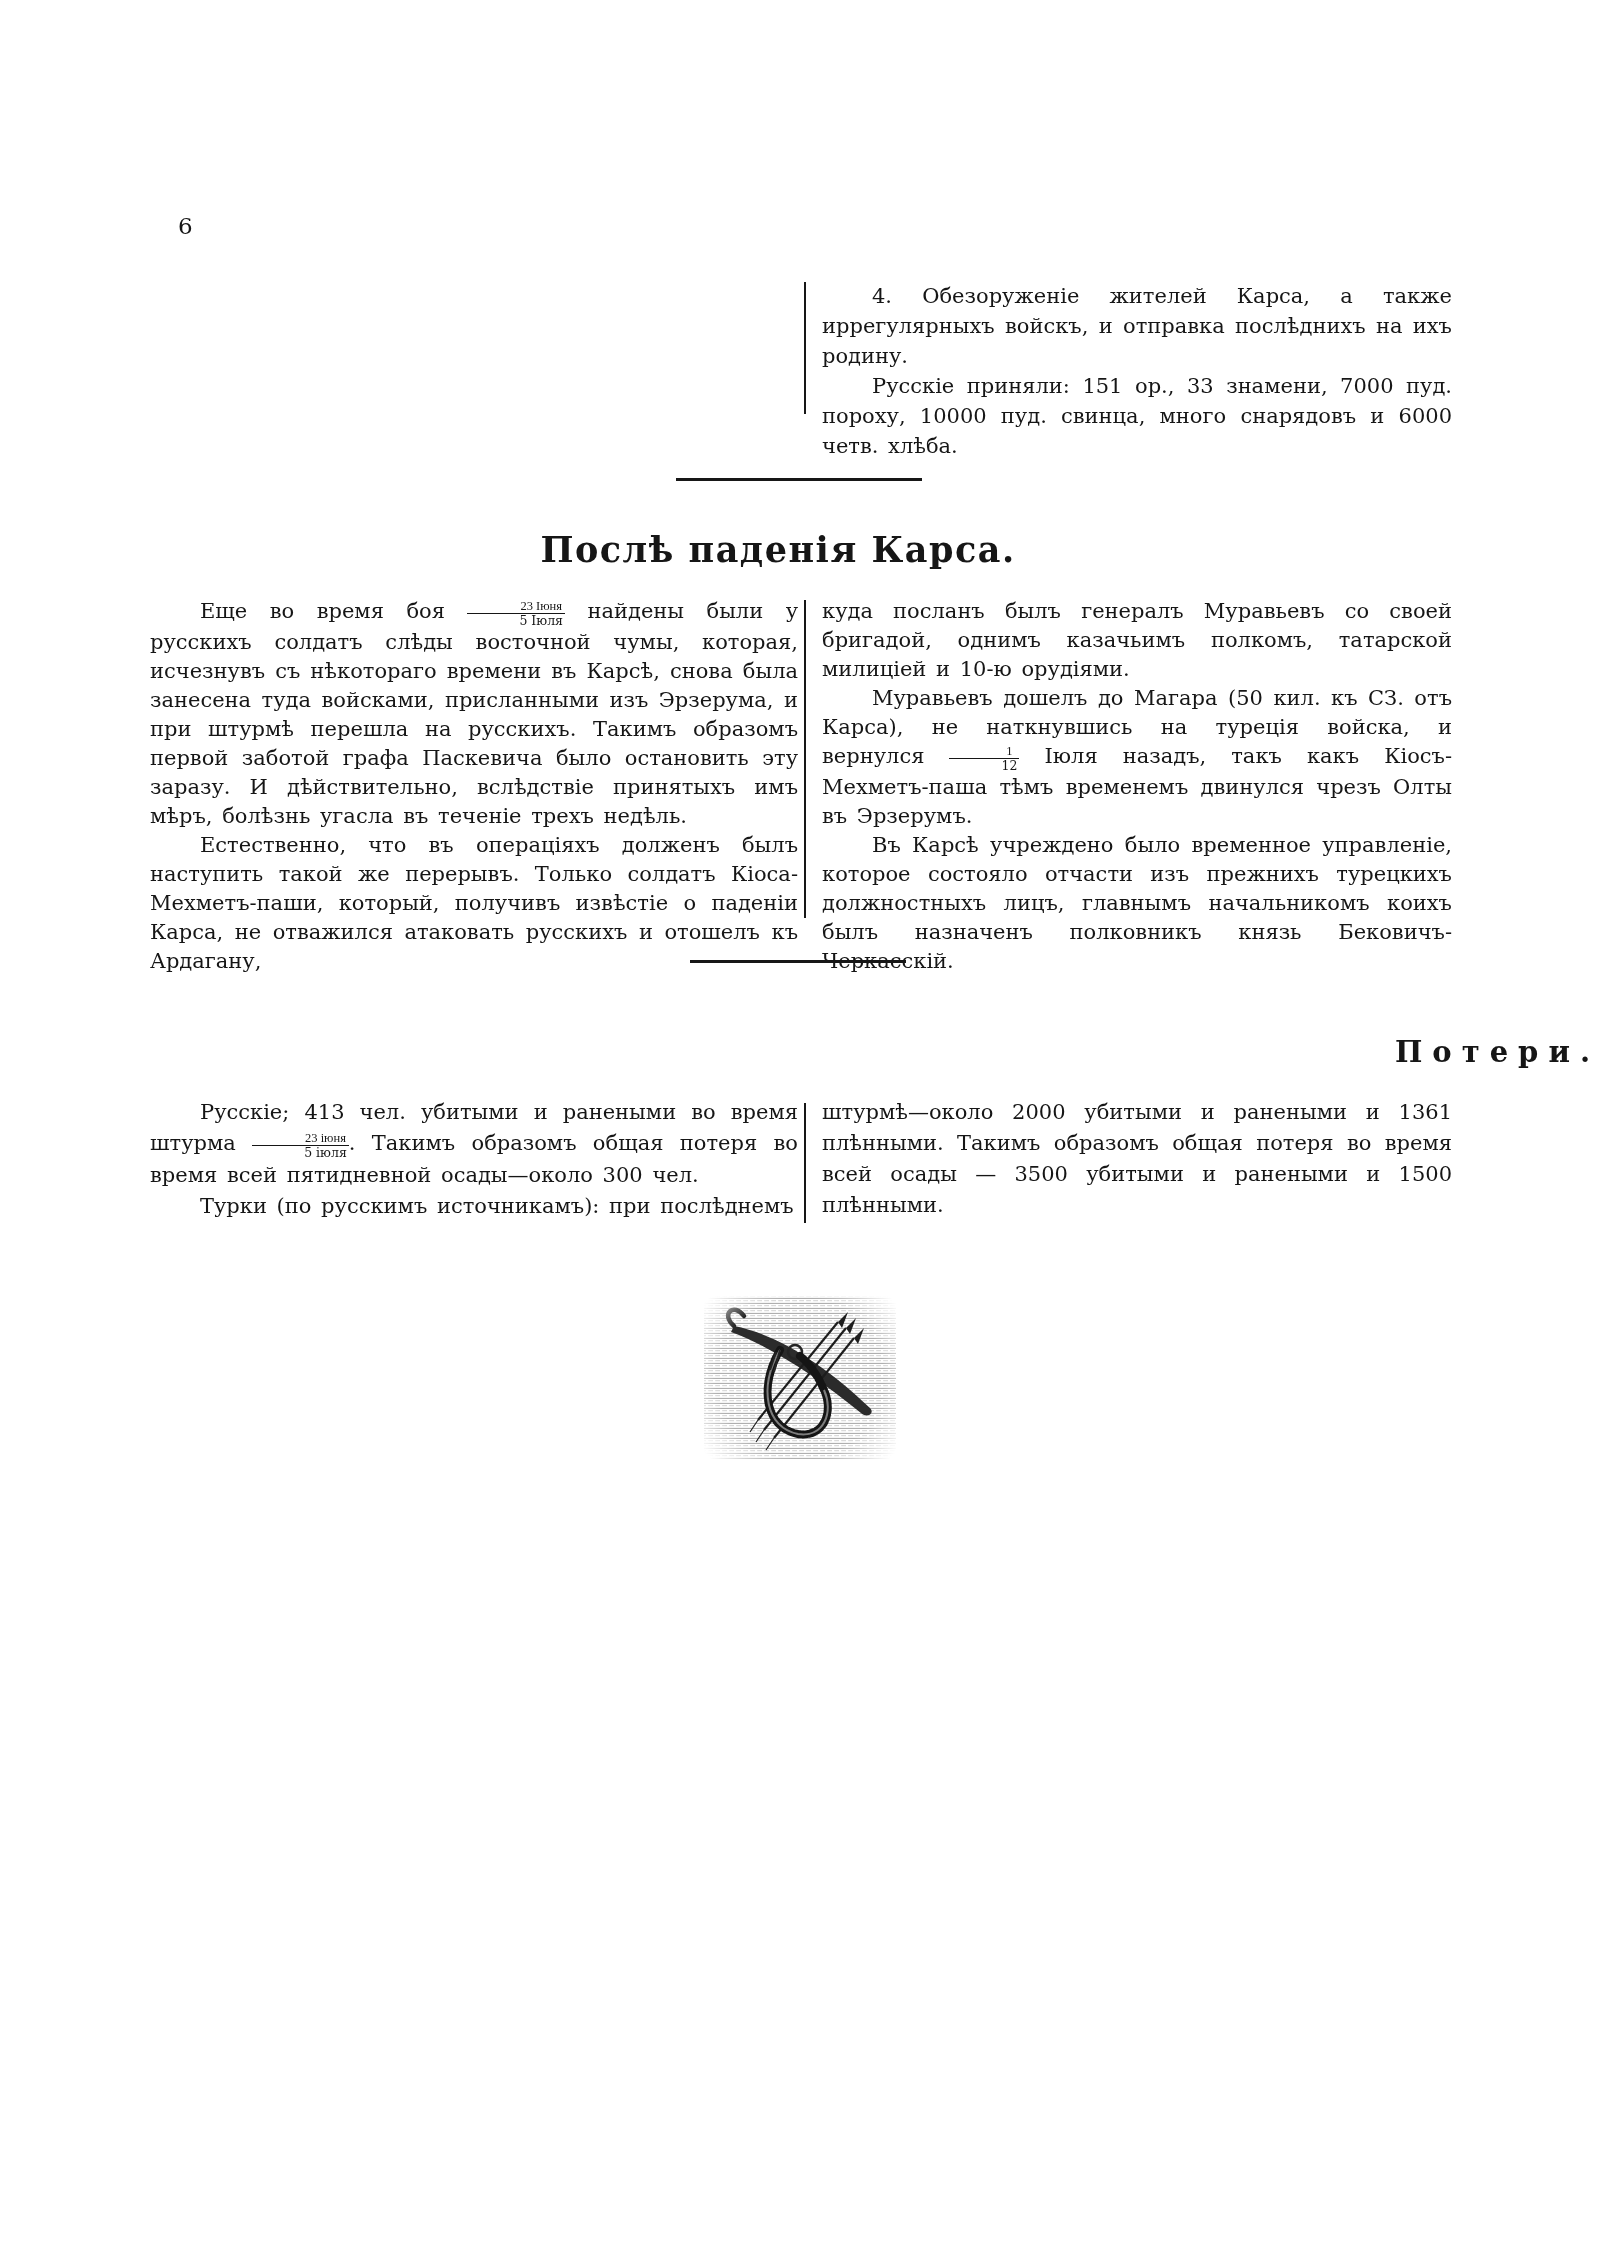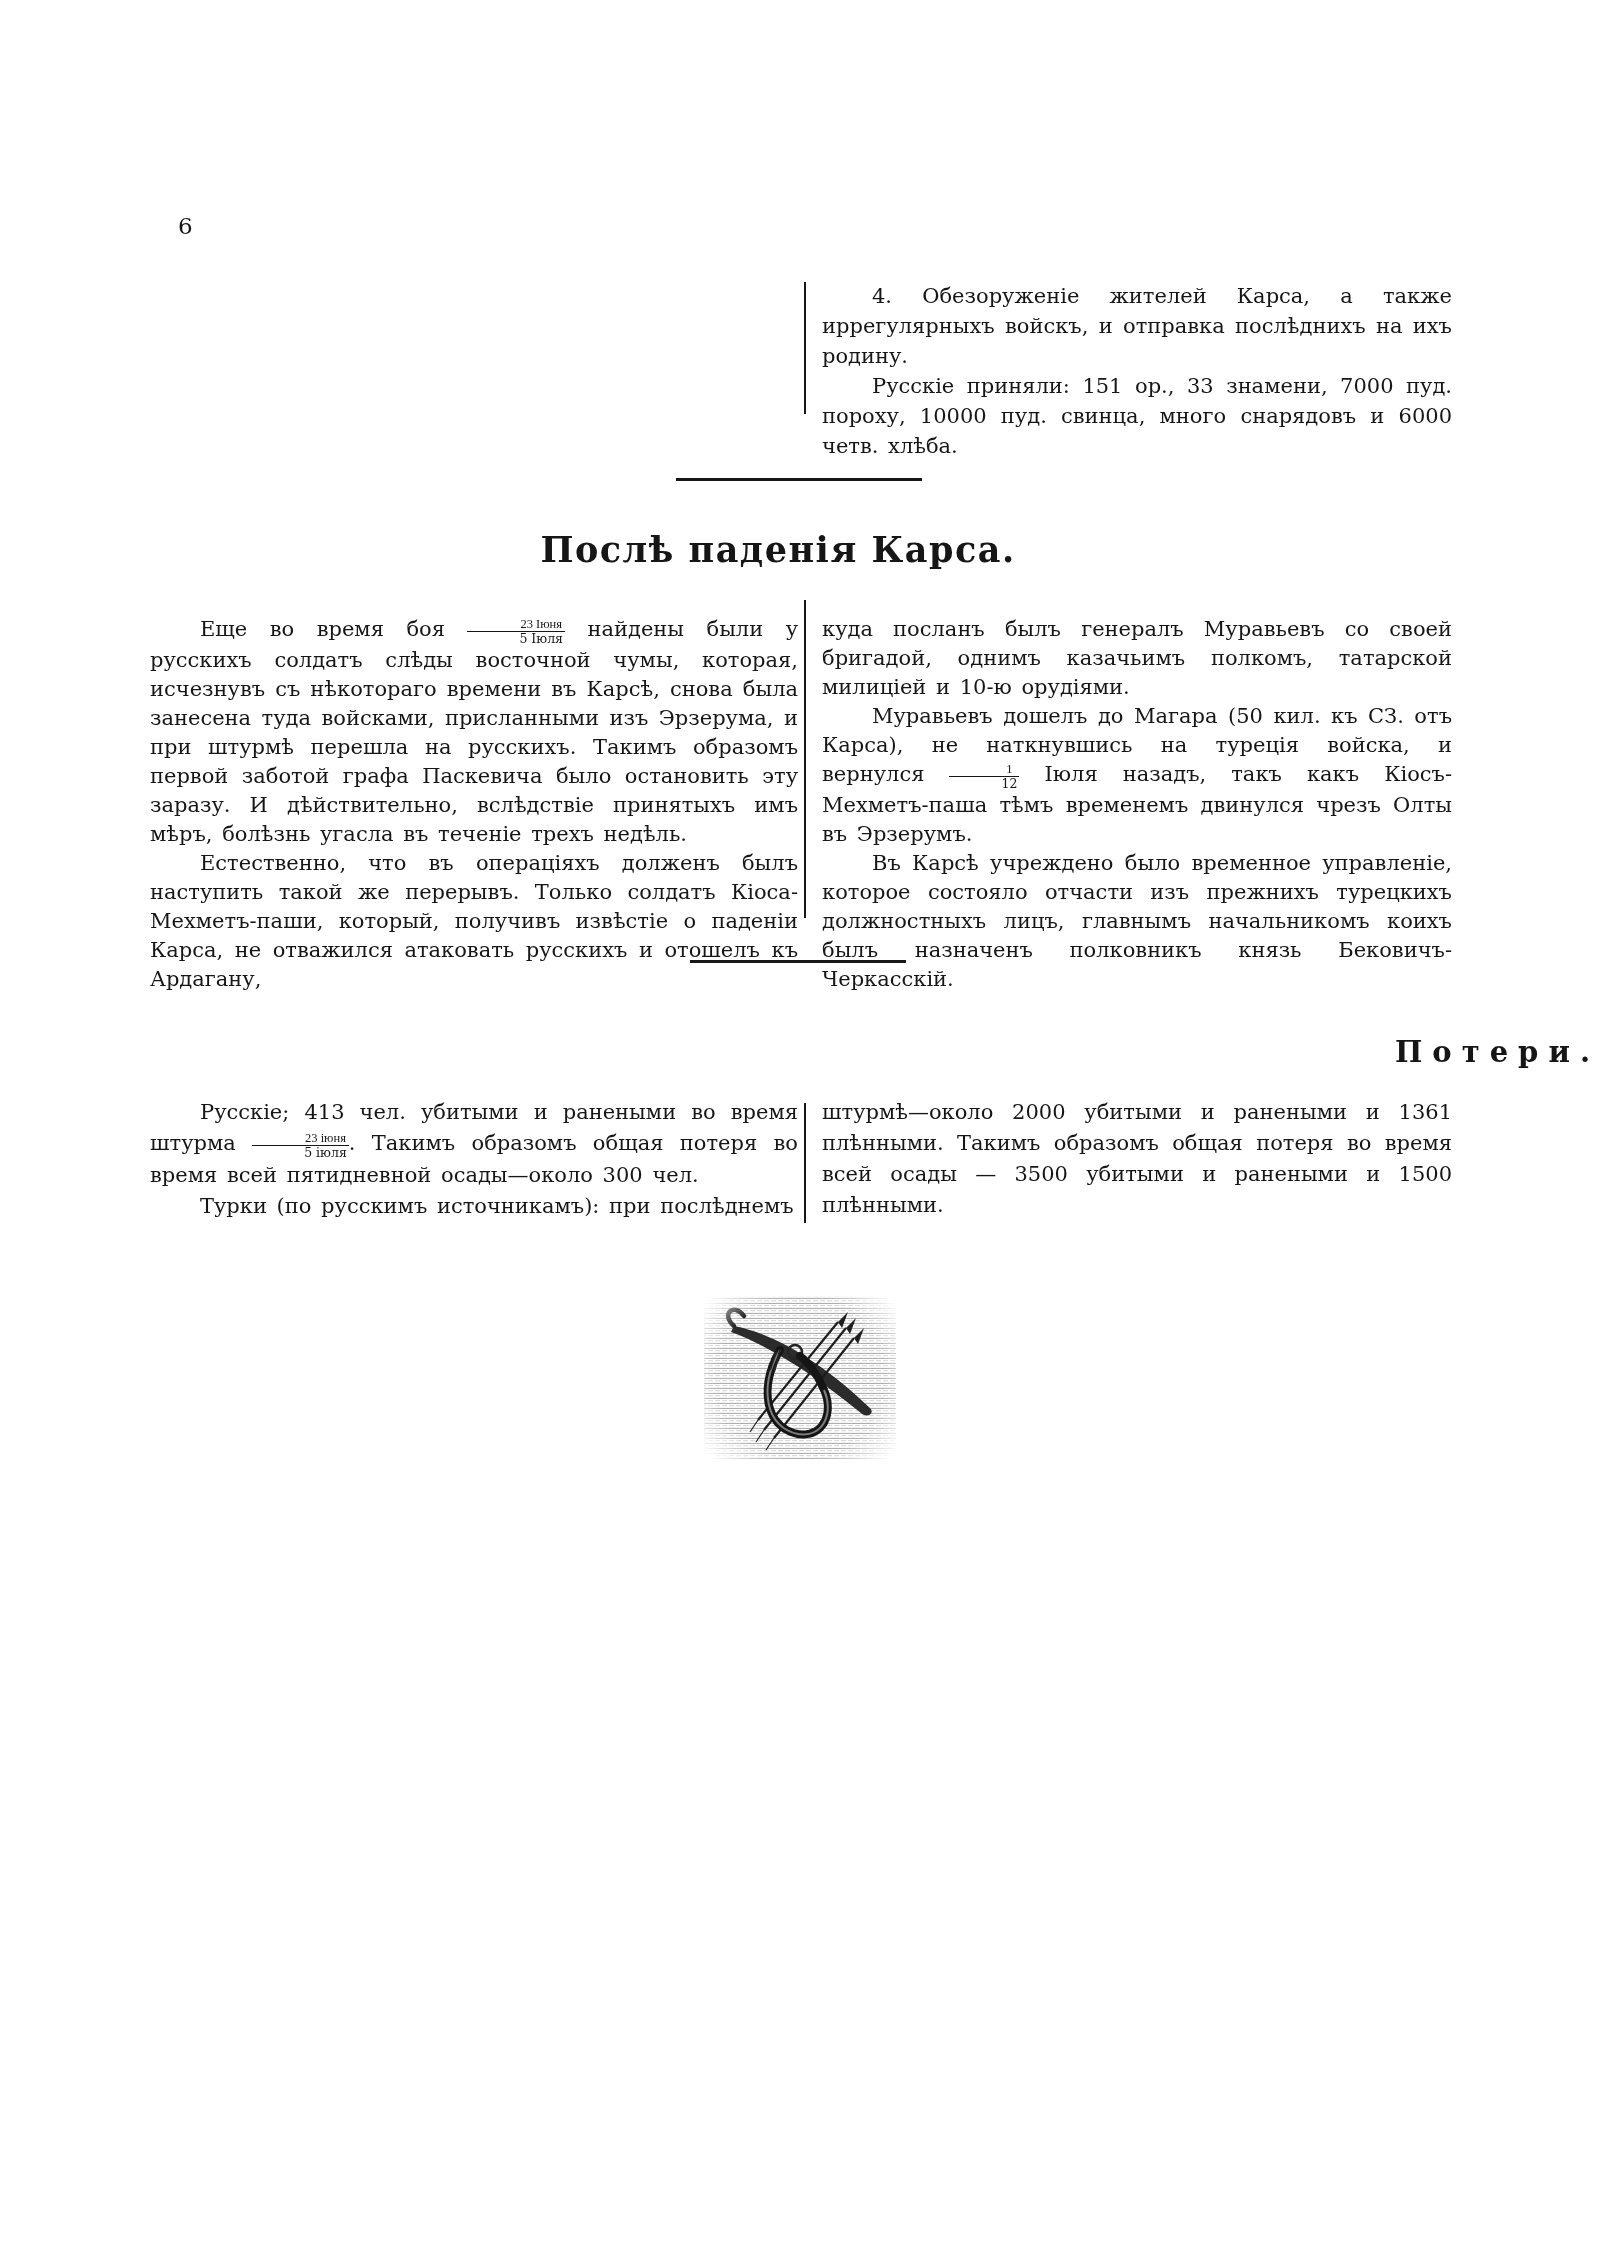--- a/index.html
+++ b/index.html
@@ -16,21 +16,21 @@
     font-size:23px;
   }
   .col{
     position:absolute;
     text-align:justify;
     word-spacing:3px;
   }
   .col p{margin:0;}
   .indent{text-indent:50px;}
   .terms{font-size:21px;line-height:30px;}
-  .main{font-size:21px;line-height:29px;margin-top:18px;}
+  .main{font-size:21px;line-height:29px;}
   .losses{font-size:21px;line-height:31px;}
   .col-left{left:150px;width:648px;}
   .col-right{left:822px;width:630px;}
   .lead{font-weight:normal;}
   .vrule{position:absolute;width:2px;background:#171717;}
   .hrule{position:absolute;height:3px;background:#171717;}
   .heading1{
     position:absolute;left:0;width:1556px;text-align:center;
     top:529px;font-size:35px;font-weight:bold;letter-spacing:1.5px;
   }

